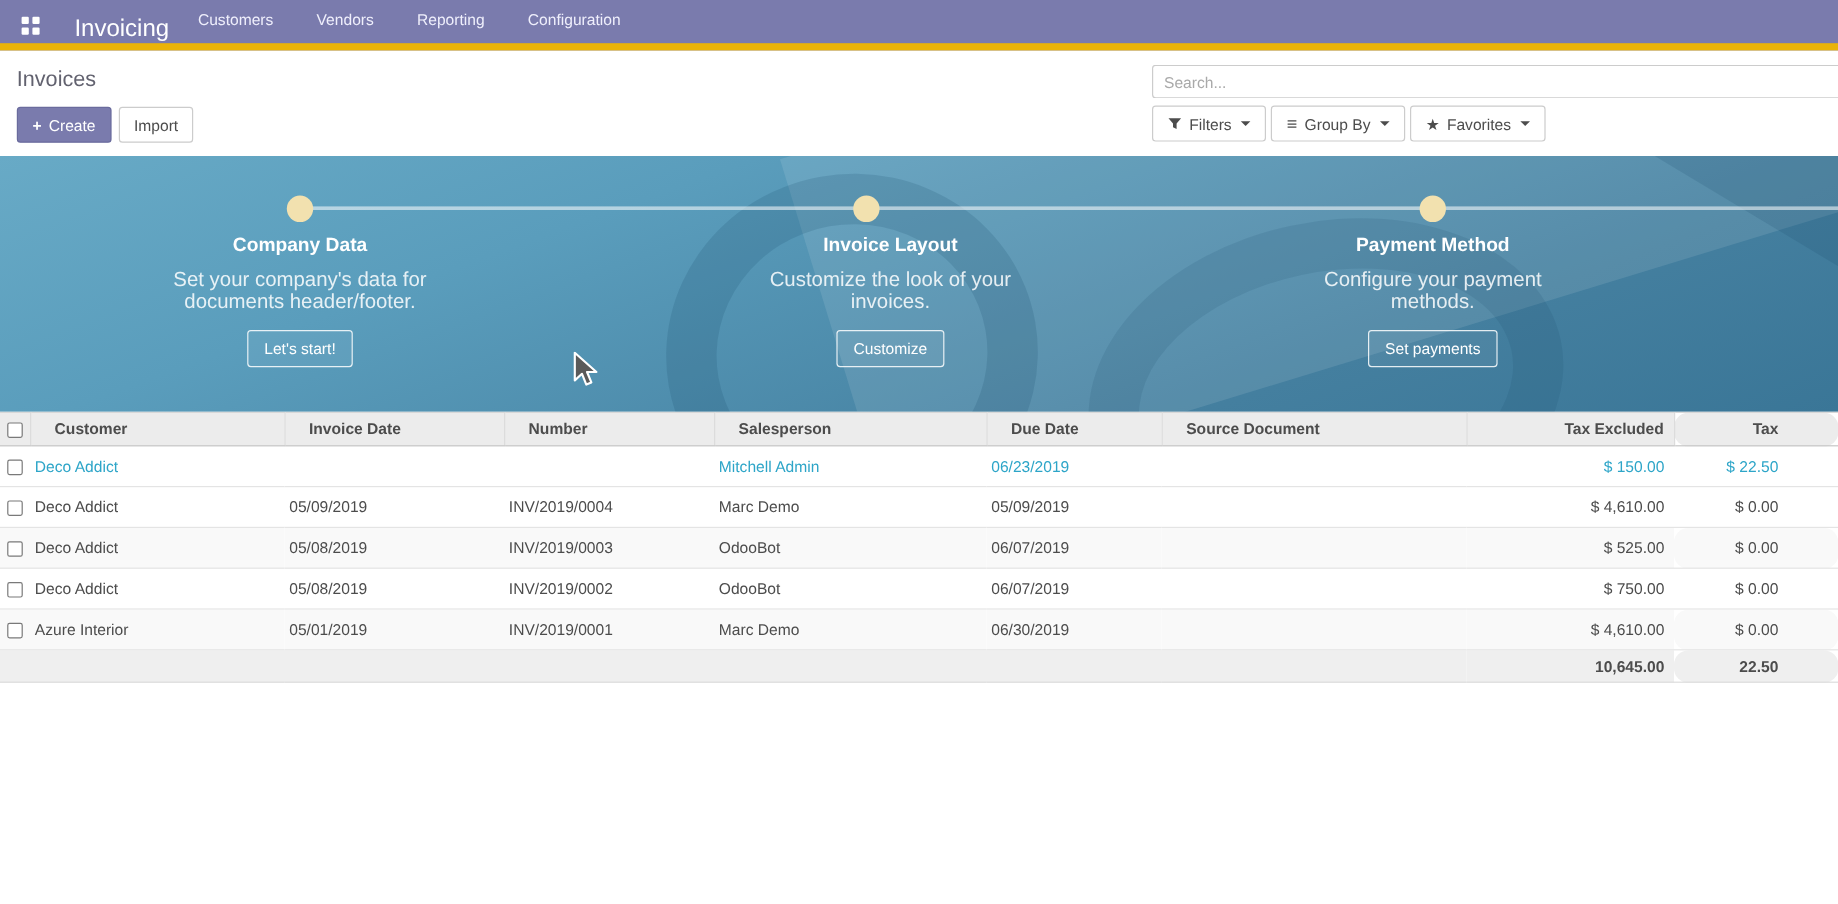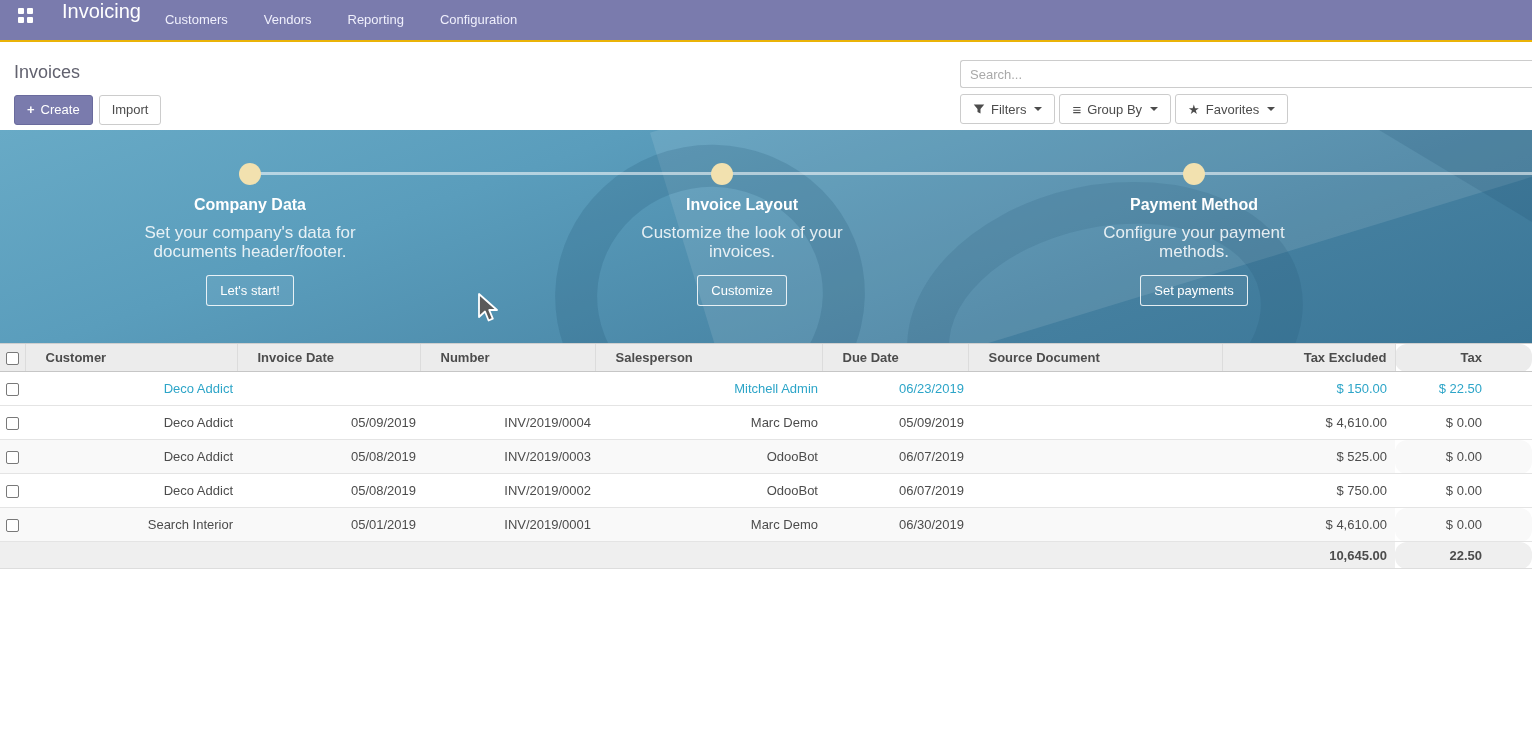--- a/index.html
+++ b/index.html
@@ -1,31 +1,31 @@
 <!DOCTYPE html>
 <html><head>
 <meta charset="utf-8">
 <style>
   * { margin:0; padding:0; box-sizing:border-box; }
   html,body { width:1532px; height:753px; overflow:hidden; background:#fff;
     font-family:"Liberation Sans", sans-serif; color:#4c4c4c; }
 
   
-  .topbar { height:42px; background:#7a7bad; border-bottom:2px solid #eab308;
-    display:flex; align-items:flex-start; padding:0 8px; }
+  .topbar { height:42px; background:#7a7bad; border-bottom:6px solid #eab308;
+    display:flex; align-items:flex-end; padding:0 8px; }
   .apps-icon { width:30px; height:30px; display:flex; align-items:center; justify-content:center;
     cursor:pointer; margin-left:2px; }
   .apps-grid { display:grid; grid-template-columns:6px 6px; grid-template-rows:6px 6px; gap:3px; }
   .apps-grid span { background:#fff; border-radius:1px; }
   .app-title { color:#fff; font-size:20px; font-weight:400; margin:0 14px 0 22px; cursor:pointer; }
   .topmenu { display:flex; align-items:center;gap:16px; }
   .topmenu .menu-item { color:#efeffc; font-size:13px; padding:12px 10px; cursor:pointer; }
 
   
-  .control-panel { display:flex; justify-content:space-between; padding:12px 0 0 0; height:88px;align-items:center; }
+  .control-panel { display:flex; justify-content:space-between; padding:12px 0 0 0; height:88px; }
   .cp-left { padding-left:14px; }
   .breadcrumb { font-size:18px; color:#62626f; margin-top:2px; }
   .cp-buttons { margin-top:12px; display:flex; gap:6px; }
   .btn { font-size:13px; border:1px solid #ccc; background:#fff; color:#4c4c4c;
     border-radius:3px; padding:6px 12px; cursor:pointer; display:inline-flex;
     align-items:center; gap:6px; line-height:1; height:30px; }
   .btn-primary { background:#7a7bad; border-color:#6a6b9d; color:#fff; }
   .plus-glyph { font-weight:bold; font-size:13px; }
   .cp-right { width:572px; display:flex; flex-direction:column; }
   .search-input { height:28px; border:1px solid #ccc; border-radius:3px 0 0 3px; border-right:none;
@@ -63,21 +63,21 @@
     background:rgba(255,255,255,0.06); border:1px solid rgba(255,255,255,0.85);
     border-radius:3px; padding:7px 13px; cursor:pointer; }
 
   
   table.list { width:1532px; border-collapse:collapse; table-layout:fixed; font-size:13px; }
   thead th { background:#ececec; border-top:1px solid #cfcfcf; border-bottom:1px solid #c6c6c6;
     border-left:1px solid #dcdcdc; font-weight:bold; color:#4c4c4c; text-align:left;
     height:28px; padding:0 20px; cursor:pointer; }
   thead th:first-child { border-left:none; }
   tbody td { height:34px; border-bottom:1px solid #e4e4e4; padding:0 4px; white-space:nowrap;
-    overflow:hidden;text-align:right; }
+    overflow:hidden; }
   tbody tr { cursor:pointer; background:#fff; }
   tbody tr:nth-child(2n+3) { background:#f9f9f9; }
   td.num, th.num { text-align:right; padding-right:8px; }
   th.tax-col, td.tax-col { padding-right:50px;border-radius:12px; }
   .cb-cell { width:25px; text-align:center; padding:0 !important; }
   .checkbox { display:inline-block; width:13px; height:13px; border:1px solid #797979;
     border-radius:2px; background:#fff; vertical-align:middle; cursor:pointer; }
   tr.draft td { color:#2da5c8; }
   tfoot td { background:#efefef; height:27px; border-bottom:1px solid #ddd; font-weight:bold; }
 
@@ -234,21 +234,21 @@
     <td>05/08/2019</td>
     <td>INV/2019/0002</td>
     <td>OdooBot</td>
     <td>06/07/2019</td>
     <td></td>
     <td class="num">$ 750.00</td>
     <td class="num tax-col">$ 0.00</td>
   </tr>
       <tr>
     <td class="cb-cell"><span class="checkbox"></span></td>
-    <td>Search Interior</td>
+    <td>Azure Interior</td>
     <td>05/01/2019</td>
     <td>INV/2019/0001</td>
     <td>Marc Demo</td>
     <td>06/30/2019</td>
     <td></td>
     <td class="num">$ 4,610.00</td>
     <td class="num tax-col">$ 0.00</td>
   </tr>
     </tbody>
   <tfoot>

